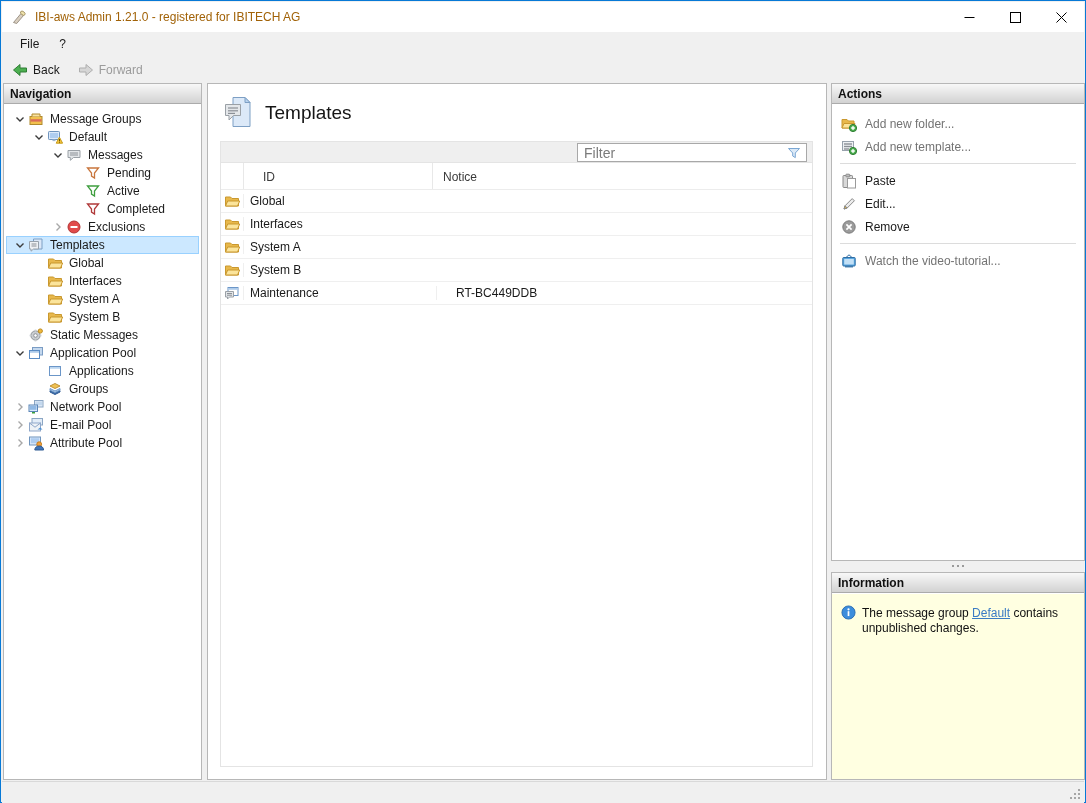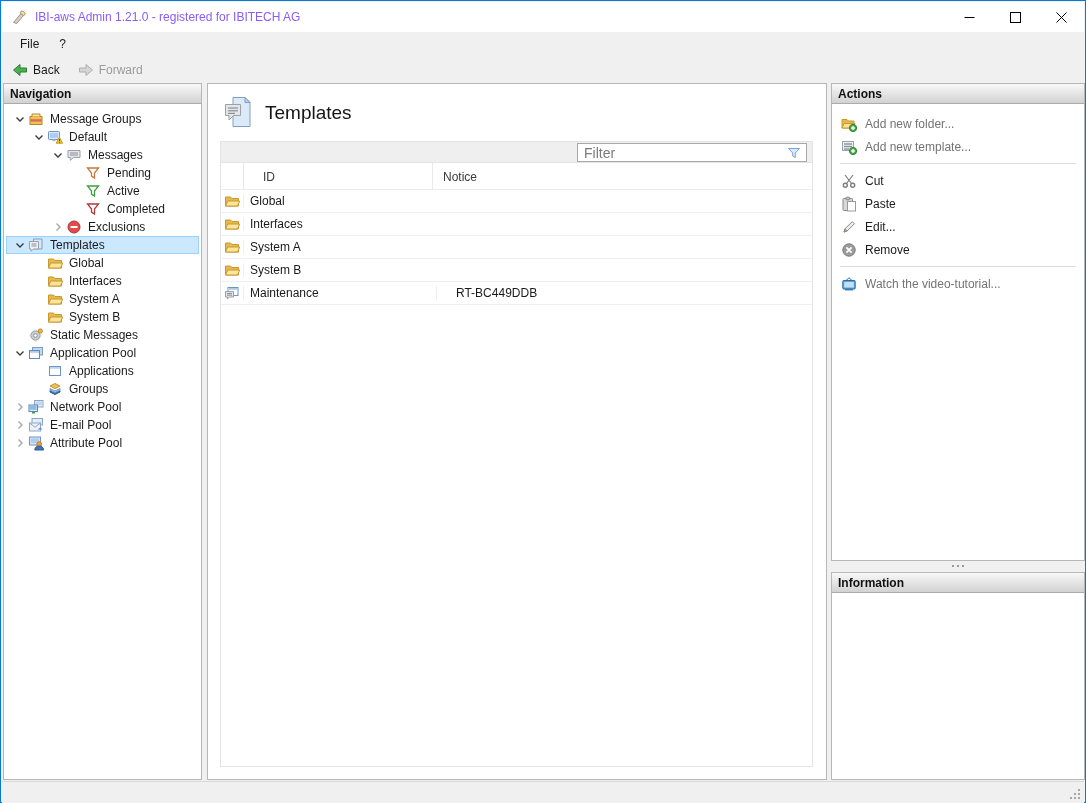--- a/index.html
+++ b/index.html
@@ -4,21 +4,21 @@
 <style>
   * { box-sizing: border-box; margin: 0; padding: 0; }
   html,body { width:1086px; height:803px; }
   body { font-family:"Liberation Sans","DejaVu Sans",sans-serif; font-size:12px; color:#1a1a1a;
          position:relative; overflow:hidden; background:#f0f0f0; }
   .window { position:absolute; inset:0; border:1px solid #0779d6; background:#f0f0f0; }
 
   
   .titlebar { position:absolute; left:1px; right:1px; top:1px; height:30px; background:#ffffff; }
   .app-icon { position:absolute; left:9px; top:7px; width:16px; height:16px; }
-  .title-text { position:absolute; left:33px; top:0; line-height:30px; font-size:12px; color:#8b5cf6; white-space:nowrap; }
+  .title-text { position:absolute; left:33px; top:0; line-height:30px; font-size:12px; color:#a16207; white-space:nowrap; }
   .win-controls { position:absolute; right:0; top:0; height:30px; display:flex; }
   .win-btn { width:46px; height:30px; display:flex; align-items:center; justify-content:center; }
 
   
   .menubar { position:absolute; left:1px; right:1px; top:31px; height:25px; background:#f0f0f0; display:flex; align-items:stretch; padding-left:8px; }
   .menu-item { padding:0 10px; line-height:25px; color:#1a1a1a; }
   .toolbar { position:absolute; left:1px; right:1px; top:56px; height:25px; background:#f0f0f0; display:flex; align-items:center; padding-left:6px; gap:10px; }
   .tool-btn { display:flex; align-items:center; gap:5px; padding:1px 4px;justify-content:space-between; }
   .tool-btn.disabled .tool-label { color:#9b9b9b; }
   .tool-btn svg { display:block; }
@@ -508,28 +508,20 @@
               <line x1="3" y1="10" x2="8" y2="10" stroke="#8b9096" stroke-width="1.4"></line>
               <circle cx="12" cy="12" r="3.6" fill="#4caf50" stroke="#2e7d32"></circle>
               <rect x="11.3" y="10.1" width="1.4" height="3.8" fill="#fff"></rect>
               <rect x="10.1" y="11.3" width="3.8" height="1.4" fill="#fff"></rect>
             </svg></span>
           <span>Add new template...</span>
         </div>
         <div class="action-sep"></div>
         <div class="action-item">
           <span class="a-icon"><svg width="16" height="16" viewBox="0 0 16 16">
-              <path d="M4 2l6.5 8.5M12 2L5.5 10.5" stroke="#7d7d7d" stroke-width="1.2" fill="none"></path>
-              <circle cx="4.3" cy="12.3" r="2" fill="none" stroke="#7d7d7d" stroke-width="1.4"></circle>
-              <circle cx="11.7" cy="12.3" r="2" fill="none" stroke="#7d7d7d" stroke-width="1.4"></circle>
-            </svg></span>
-          <span>Cut</span>
-        </div>
-        <div class="action-item">
-          <span class="a-icon"><svg width="16" height="16" viewBox="0 0 16 16">
               <rect x="2" y="2.5" width="9.5" height="12" rx="0.8" fill="#d8d8d8" stroke="#8a8a8a"></rect>
               <rect x="4.8" y="1.2" width="4" height="2.6" rx="0.8" fill="#bfbfbf" stroke="#8a8a8a"></rect>
               <rect x="6.5" y="5.5" width="8" height="9.5" fill="#fff" stroke="#9a9a9a"></rect>
             </svg></span>
           <span>Paste</span>
         </div>
         <div class="action-item">
           <span class="a-icon"><svg width="16" height="16" viewBox="0 0 16 16">
               <path d="M3 13l1-3.2 7.2-7.2 2.2 2.2-7.2 7.2z" fill="#ececec" stroke="#8a8a8a"></path>
               <path d="M3 13l3.2-1-2.2-2.2z" fill="#d8b24a" stroke="#8a8a8a"></path>
@@ -555,19 +547,31 @@
         </div>
       </div>
   </div>
 
   <div class="splitter">
     <span class="splitter-dots"></span>
   </div>
 
   <div class="panel info-panel">
     <div class="panel-header">Information</div>
+    <div class="info-body">
+      <span class="info-icon">
+        <svg width="15" height="15" viewBox="0 0 16 16">
+            <circle cx="8" cy="8" r="7" fill="#3c8ddc" stroke="#2a6db3"></circle>
+            <circle cx="8" cy="4.6" r="1.2" fill="#fff"></circle>
+            <rect x="7.1" y="6.6" width="1.8" height="5.2" fill="#fff"></rect>
+          </svg>
+      </span>
+      <span class="info-text">
+        <span>The message group </span><a>Default</a><span> contains unpublished changes.</span>
+      </span>
+    </div>
   </div>
 
   <div class="statusbar">
     <span class="grip"></span>
   </div>
 
 </div>
 
 </body></html>

